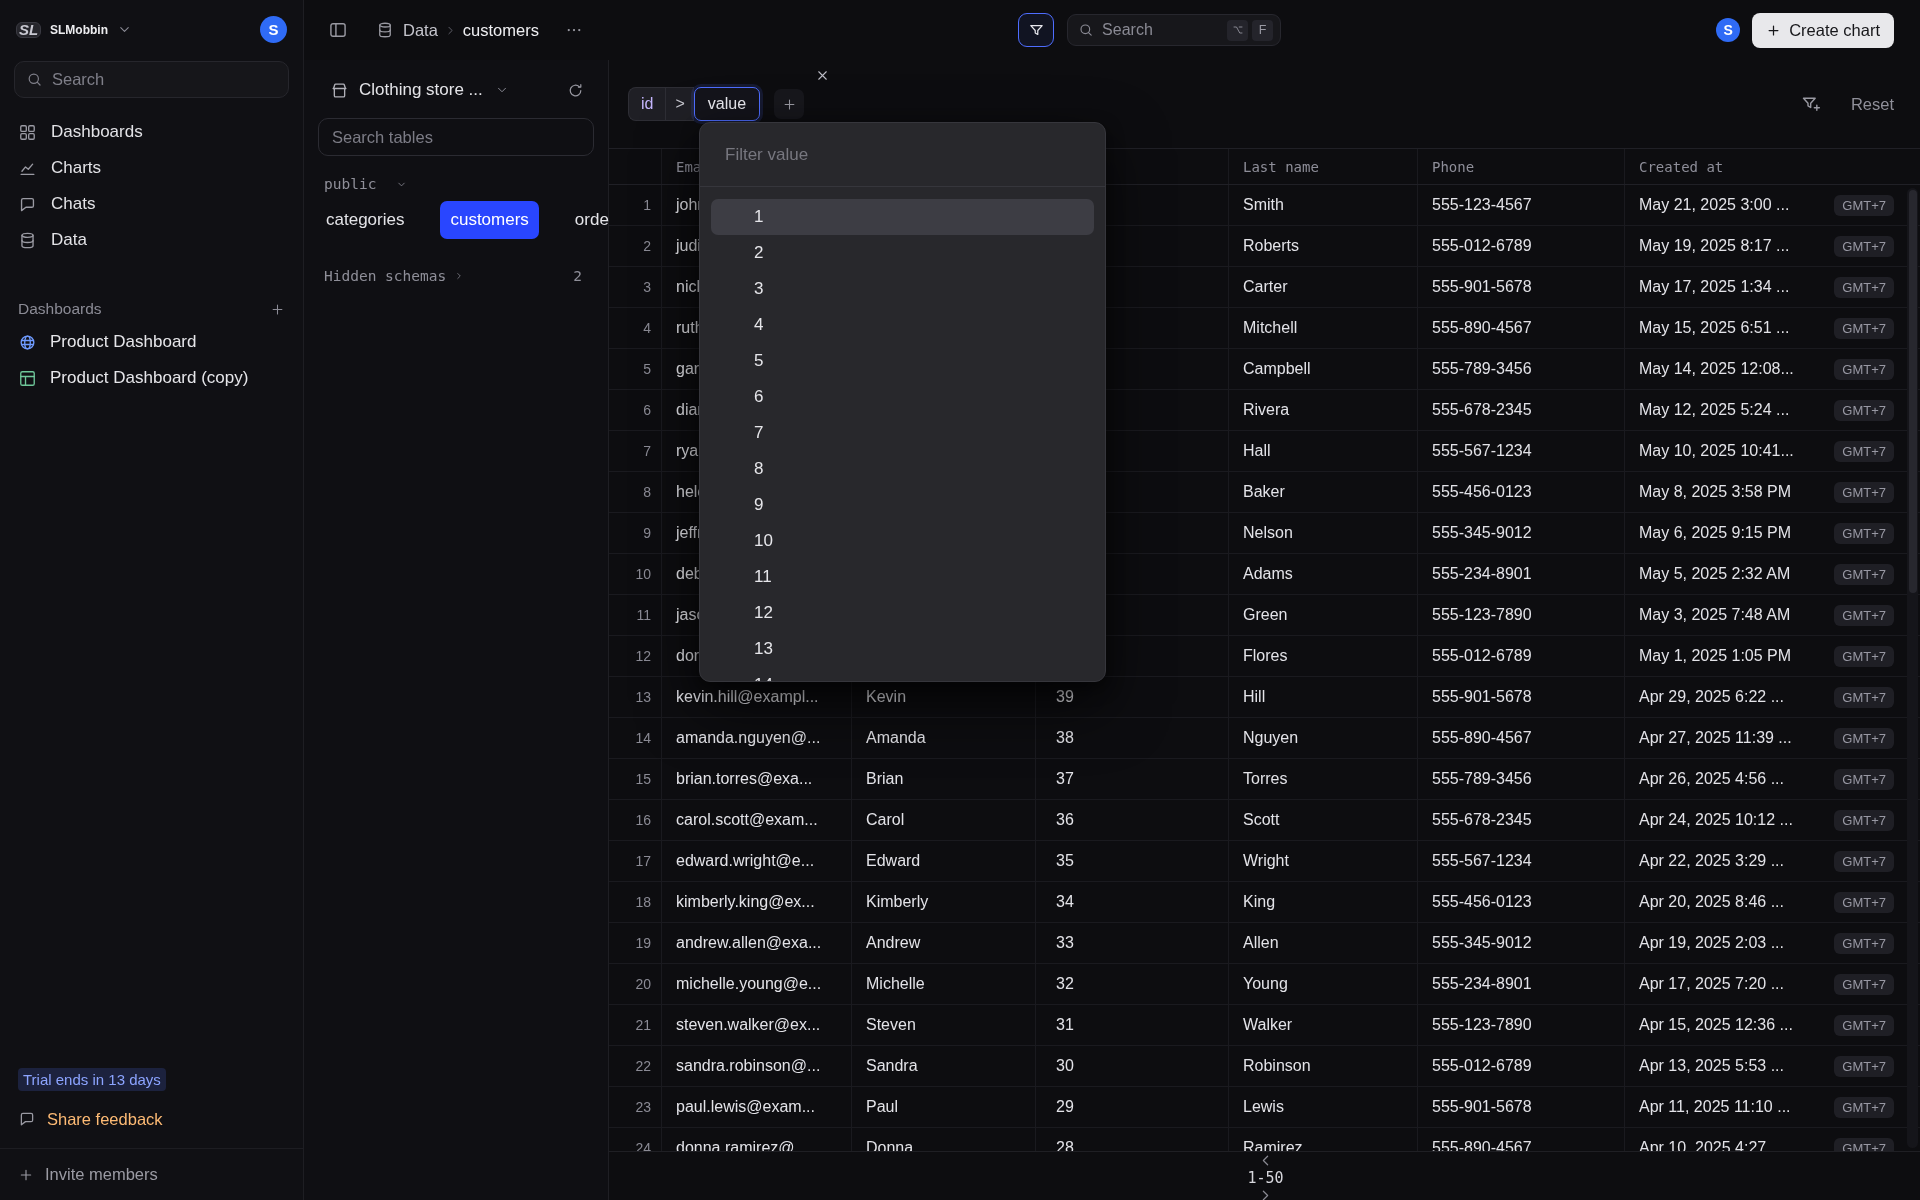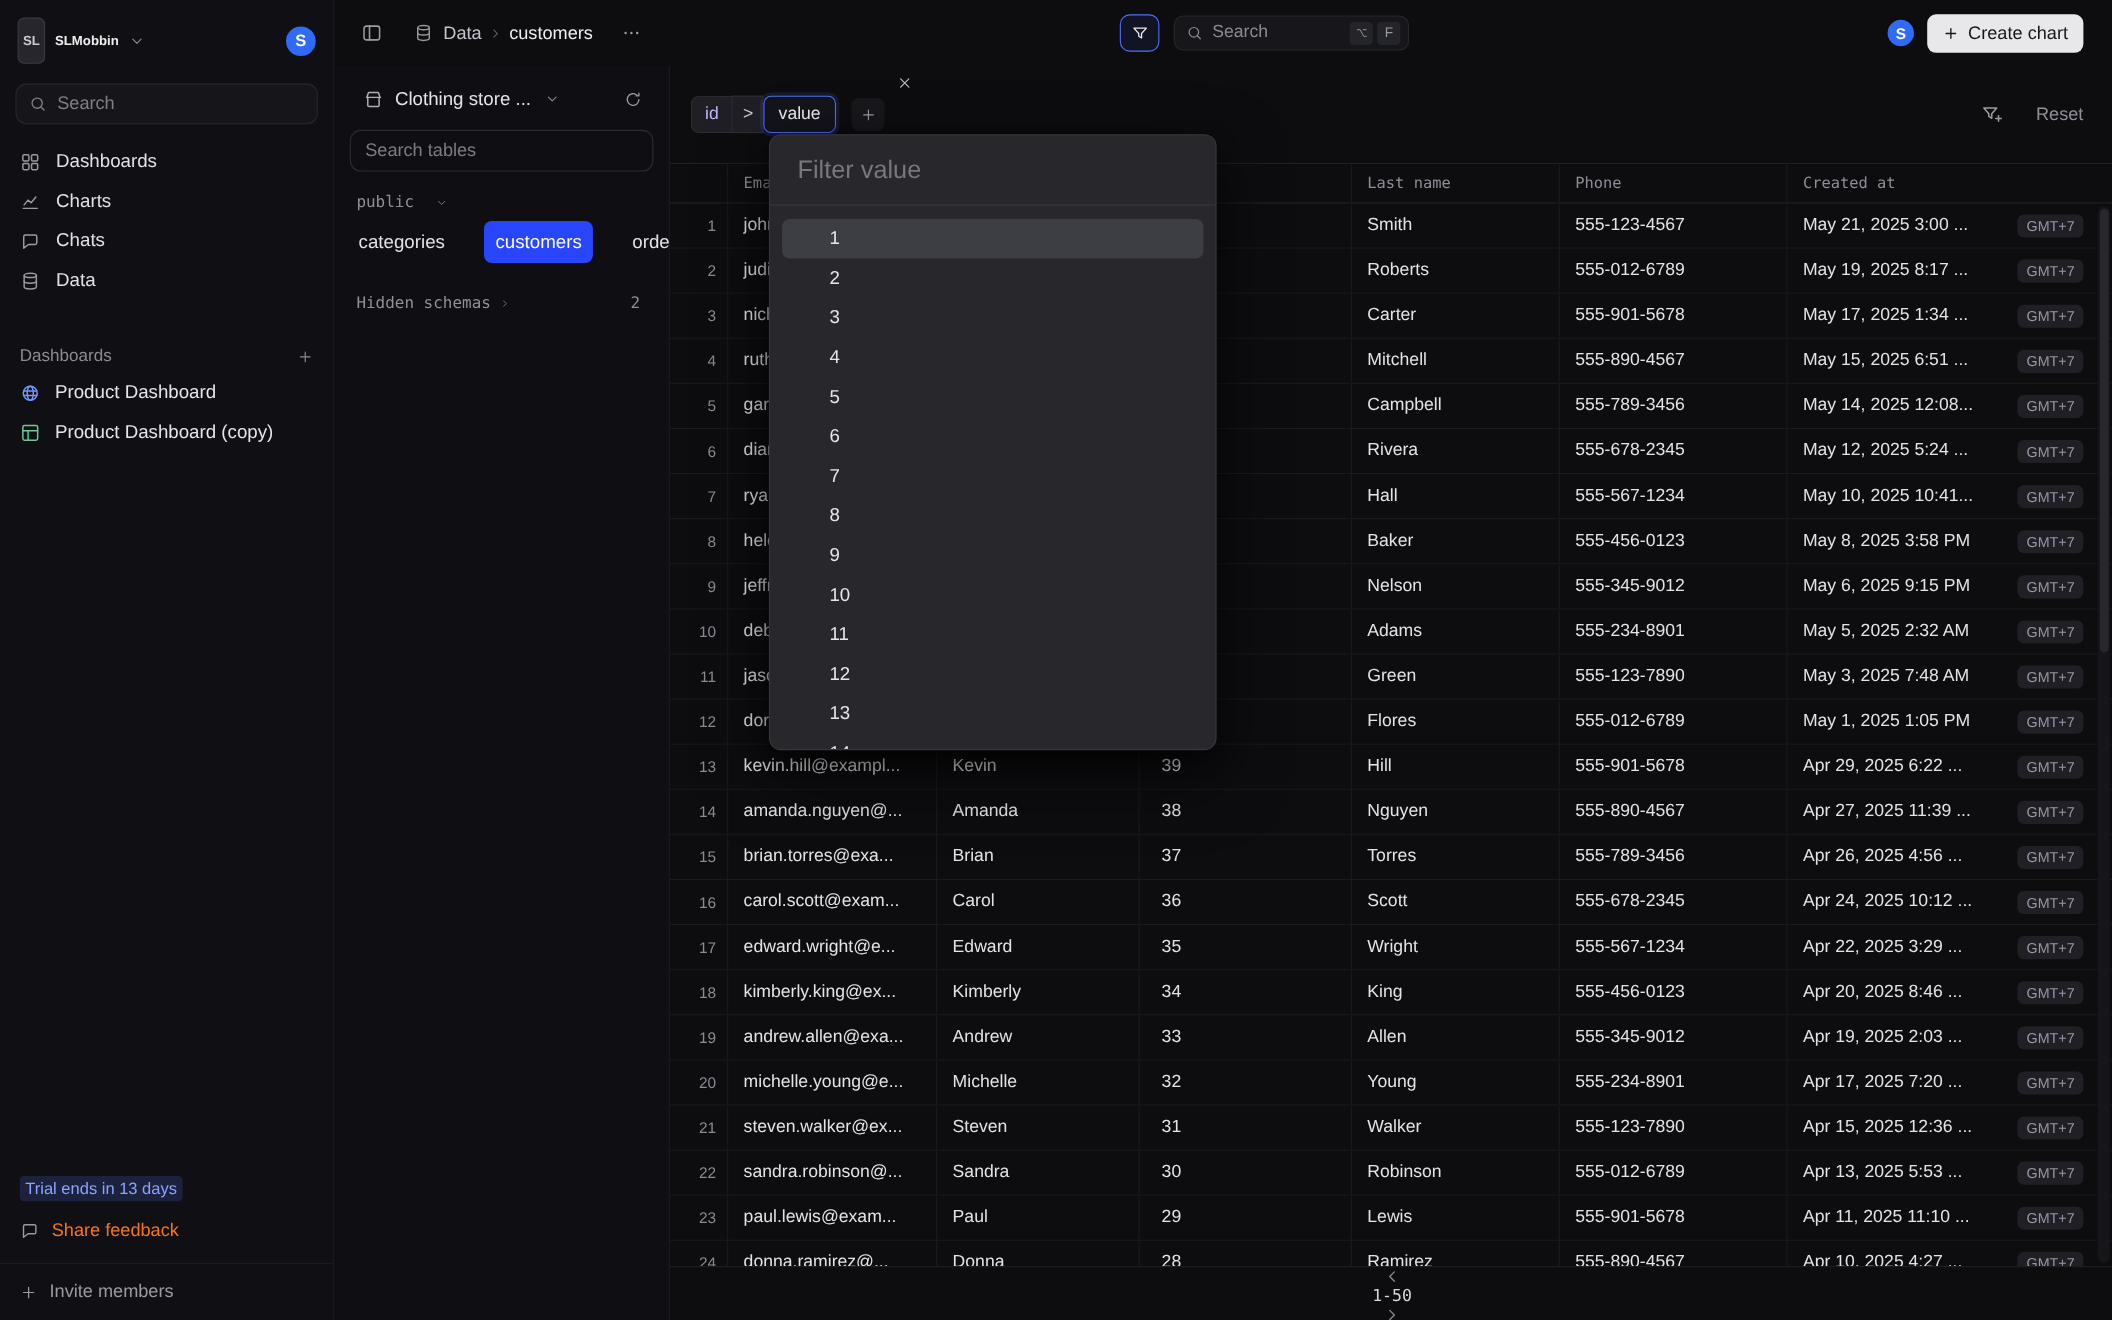--- a/index.html
+++ b/index.html
@@ -9,35 +9,35 @@
     font-family:"Liberation Sans", sans-serif; font-size:17px;
     display:flex;
   }
   .mono { font-family:"DejaVu Sans Mono", monospace; }
   svg.ic { display:block; stroke:currentColor; fill:none; stroke-width:1.7; stroke-linecap:round; stroke-linejoin:round; }
   svg.ic.fill { fill:currentColor; stroke:none; }
 
   
   .sidebar { width:304px; background:#101014; border-right:1px solid #1e1e23; display:flex; flex-direction:column; flex-shrink:0; }
   .ws-row { display:flex; align-items:center; padding:16px 16px 12px 16px; gap:9px; }
-  .ws-avatar { width:25px; height:42px; border-radius:6px; background:#26262c; border:1px solid #3a3a42; color:#c9c9d2; font-size:12px; font-weight:bold; display:flex; align-items:center; justify-content:center; }
+  .ws-avatar { width:25px; height:16px; border-radius:6px; background:#26262c; border:1px solid #3a3a42; color:#c9c9d2; font-size:15px; font-weight:bold; display:flex; align-items:center; justify-content:center;font-style:italic; }
   .ws-name { font-size:12px; font-weight:700; color:#ededf0; }
   .ws-chev { color:#8a8a94; }
   .brand-dot { margin-left:auto; width:27px; height:27px; border-radius:50%; background:#2f6bf6; color:#fff; font-weight:bold; font-size:15px; display:flex; align-items:center; justify-content:center; }
   .side-search { margin:6px 14px 16px 14px; height:37px; background:#16161a; border:1px solid #26262c; border-radius:10px; display:flex; align-items:center; gap:9px; padding:0 11px; color:#7f7f89; }
   .side-search .ph { font-size:16.5px; }
   .nav-item { height:36px; display:flex; align-items:center; gap:14px; padding:0 18px; color:#e2e2e6; font-size:17px; cursor:default; }
   .nav-item .nic { color:#9a9aa3; }
   .sec-row { margin-top:36px; height:30px; display:flex; align-items:center; padding:0 18px; color:#8b8b95; font-size:15.5px; }
   .sec-row .plus { margin-left:auto; color:#8b8b95; }
   .dash-item { height:36px; display:flex; align-items:center; gap:13px; padding:0 18px; color:#e6e6ea; font-size:17px; }
   .side-spacer { flex:1; }
   .trial { margin:0 18px 12px 18px; }
   .trial span { background:rgba(84,116,255,.18); color:#8ca4ff; font-size:15px; padding:3px 5px; border-radius:4px; }
-  .feedback-row { height:34px; display:flex; align-items:center; gap:11px; padding:0 18px; color:#f97316; font-size:16.5px; }
+  .feedback-row { height:34px; display:flex; align-items:center; gap:11px; padding:0 18px; color:#fdba74; font-size:16.5px; }
   .invite-row { margin-top:12px; border-top:1px solid #1d1d22; height:52px; display:flex; align-items:center; gap:11px; padding:0 18px; color:#9a9aa3; font-size:16.5px; }
 
   
   .right { flex:1; display:flex; flex-direction:column; min-width:0; }
   .topbar { height:60px; display:flex; align-items:center; padding:0 26px 0 24px; flex-shrink:0; }
   .tb-ic { color:#9a9aa3; }
   .crumb-db { margin-left:28px; color:#9a9aa3; }
   .crumb-a { margin-left:9px; color:#c4c4cc; font-size:16.5px; }
   .crumb-sep { margin:0 6px; color:#63636d; }
   .crumb-b { color:#efeff2; font-size:16.5px; }
@@ -103,21 +103,21 @@
 
   
   .mfooter { height:49px; flex-shrink:0; border-top:1px solid #1f1f24; display:flex; align-items:center; padding:0 30px 0 32px;flex-direction:column; }
   .pg-btn { color:#8a8a93; display:flex; align-items:center; }
   .pg-range { margin:0 16px; color:#d7d7dd; font-size:15px; }
   .pg-records { margin-left:62px; color:#8f8f99; font-size:15px; }
   .foot-right { margin-left:auto; display:flex; align-items:center; gap:32px; color:#9a9aa3; }
 
   
   .popover { position:absolute; left:90px; top:62px; width:407px; height:560px; background:#28282c; border:1px solid #36363c; border-radius:11px; box-shadow:0 24px 60px rgba(0,0,0,.6), 0 6px 18px rgba(0,0,0,.45); z-index:40; display:flex; flex-direction:column; overflow:hidden; }
-  .pop-input { height:64px; flex-shrink:0; border-bottom:1px solid #36363c; display:flex; align-items:center; padding:0 25px; color:#77777f; font-size:23px; }
+  .pop-input { height:64px; flex-shrink:0; border-bottom:1px solid #36363c; display:flex; align-items:center; padding:0 25px; color:#77777f; font-size:17px; }
   .pop-list { flex:1; min-height:0; overflow:hidden; padding:12px 11px 0 11px; display:flex; flex-direction:column; }
   .opt { height:36px; flex-shrink:0; display:flex; align-items:center; padding-left:43px; border-radius:7px; color:#e6e6ea; font-size:17px; }
   .opt.hl { background:#3d3d44; }
 </style>
 </head>
 <body>
 
 <aside class="sidebar">
   <div class="ws-row">
     <div class="ws-avatar">

